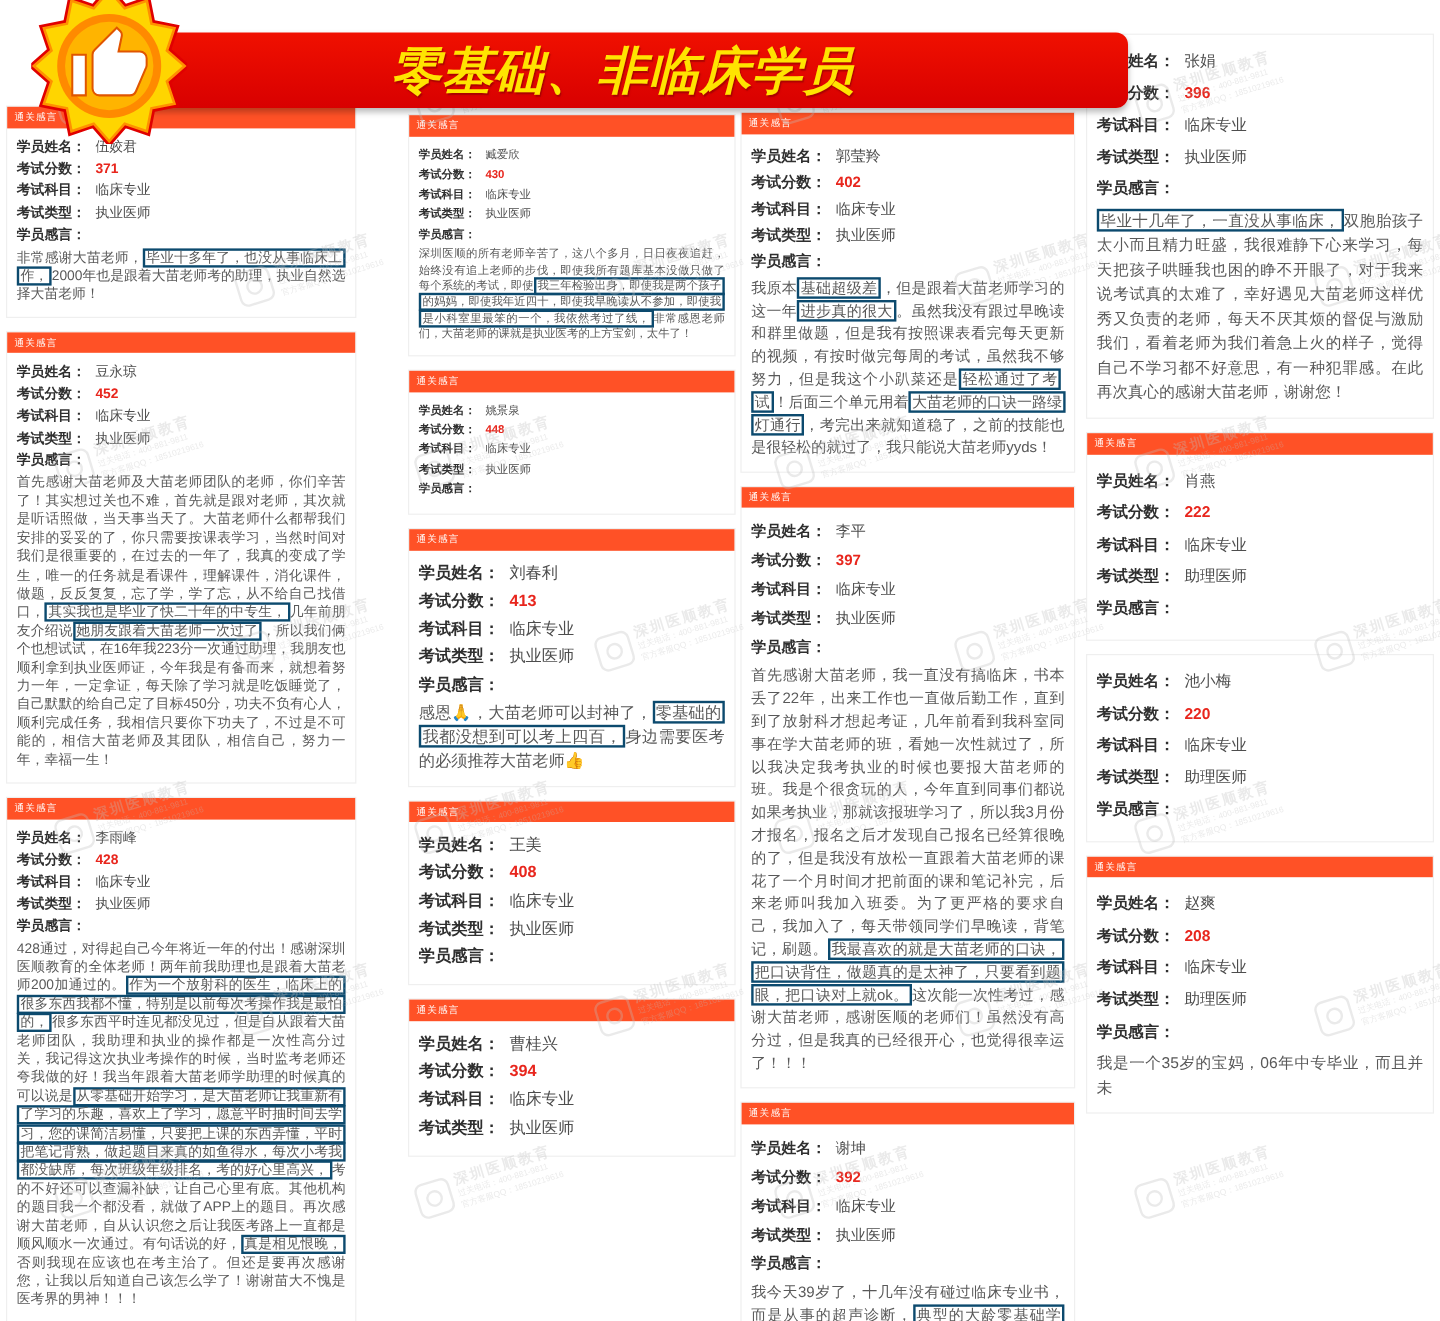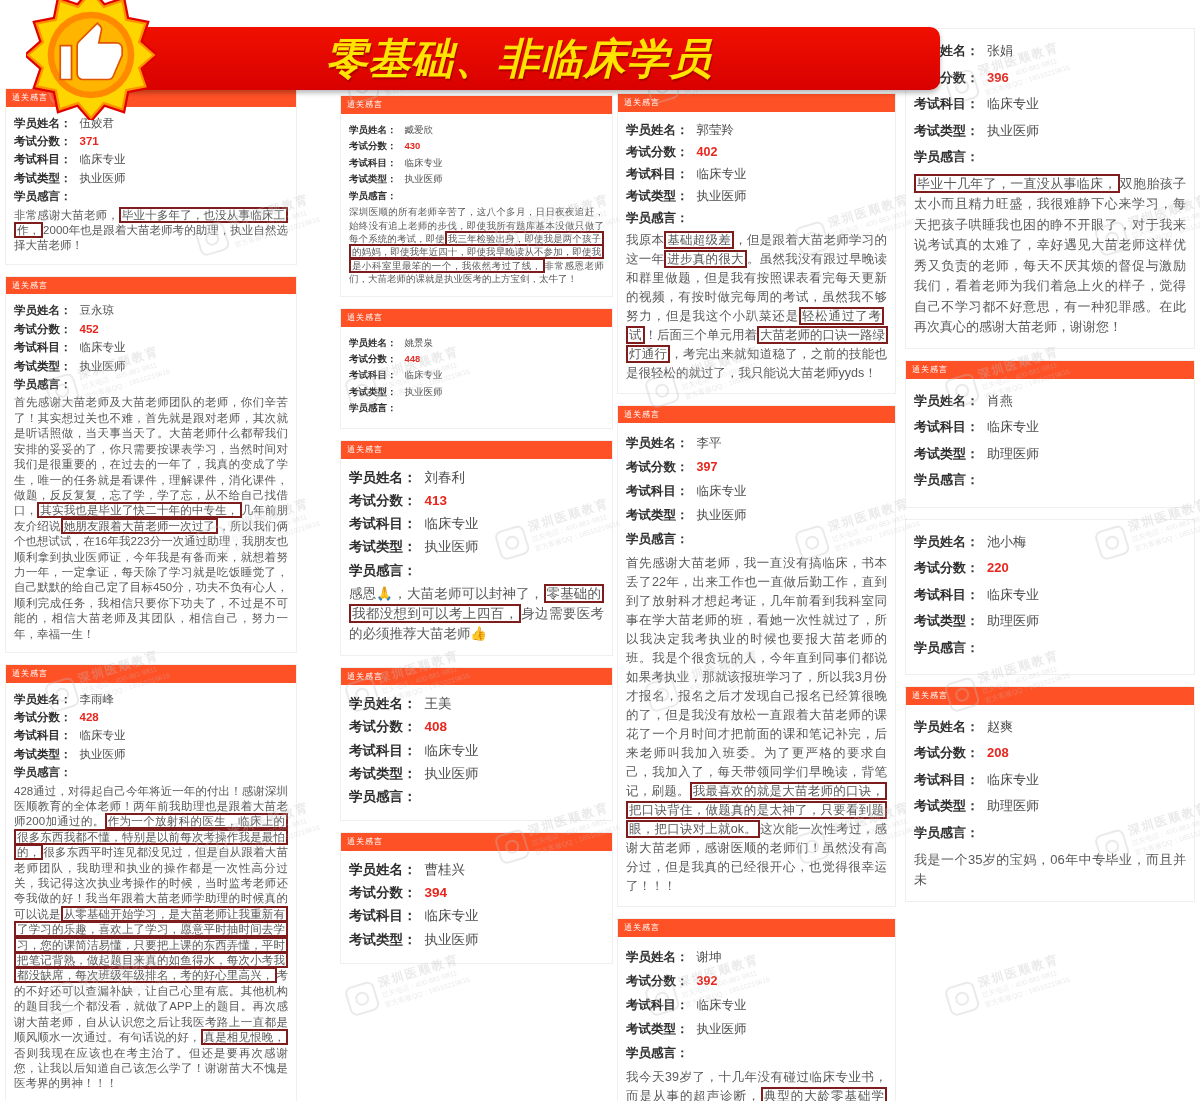--- a/index.html
+++ b/index.html
@@ -24,21 +24,21 @@
   [data-col="3"]{left:905px;top:28px;width:290px;}
 
   .card{background:#fff;border:1px solid #efefef;}
   .tab{background:#ff5126;color:#fff;font-size:8px;line-height:1.2;padding:4px 6px;letter-spacing:1px;}
   .body{padding:6px 8px 10px 8px;}
   .row{margin:3px 0;}
   .lbl{font-weight:bold;color:#2f2f2f;}
   .val{color:#4d4d4d;margin-left:8px;text-align:right;}
   .score{color:#e8261d;font-weight:bold;}
   .comment{color:#595959;text-align:justify;}
-  .hl{border:2px solid #7f1d1d;padding:0 1px;box-decoration-break:clone;-webkit-box-decoration-break:clone;}
+  .hl{border:2px solid #0c4a6e;padding:0 1px;box-decoration-break:clone;-webkit-box-decoration-break:clone;}
 
   
   [data-col="0"] .card{font-size:11.5px;line-height:1.34;}
   [data-col="0"] .card:nth-child(4){font-size:16.5px;line-height:1.62;}
   [data-col="0"] .card:nth-child(4) .row{margin:6px 0;}
   [data-col="1"] .card{font-size:13.5px;line-height:1.5;}
   [data-col="1"] .card:nth-child(1),
   [data-col="1"] .card:nth-child(2){font-size:9.5px;line-height:1.42;}
   [data-col="2"] .card{font-size:12.5px;line-height:1.52;}
   [data-col="2"] .card:nth-child(2) .row,[data-col="2"] .card:nth-child(3) .row{margin:5px 0;}
@@ -589,20 +589,23 @@
 
   <div class="card">
     <div class="tab">
       <span>通关感言</span>
     </div>
     <div class="body">
       <div class="row">
         <span class="lbl">学员姓名：</span><span class="val">肖燕</span>
       </div>
       <div class="row">
+        <span class="lbl">考试分数：</span><span class="val score">222</span>
+      </div>
+      <div class="row">
         <span class="lbl">考试科目：</span><span class="val">临床专业</span>
       </div>
       <div class="row">
         <span class="lbl">考试类型：</span><span class="val">助理医师</span>
       </div>
       <div class="row">
         <span class="lbl">学员感言：</span>
       </div>
     </div>
   </div>

